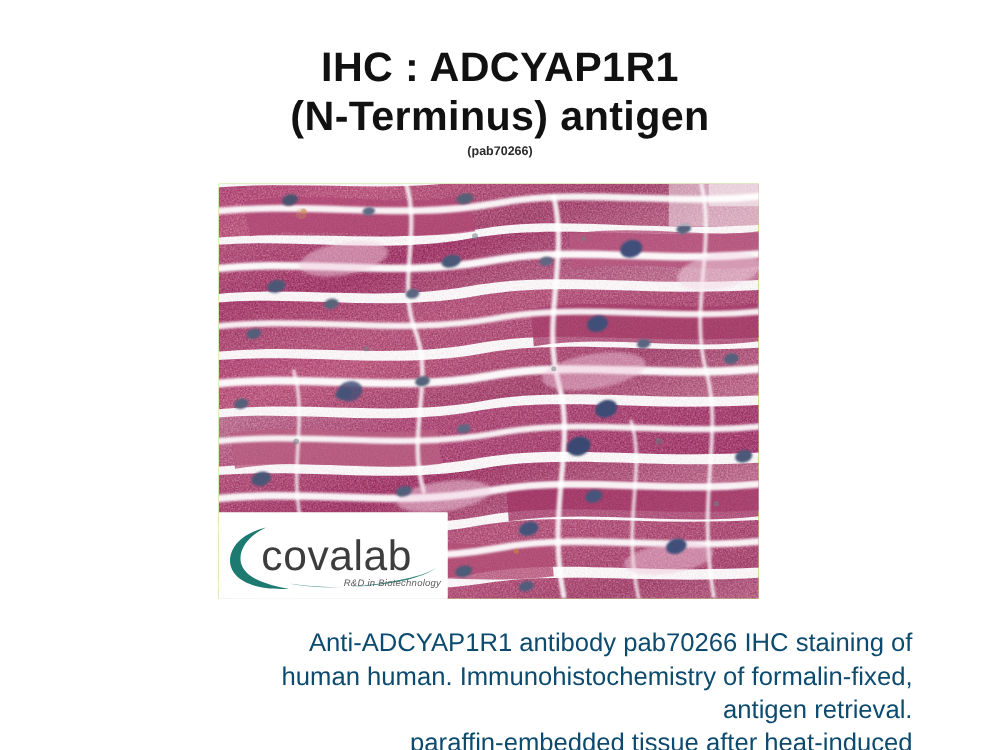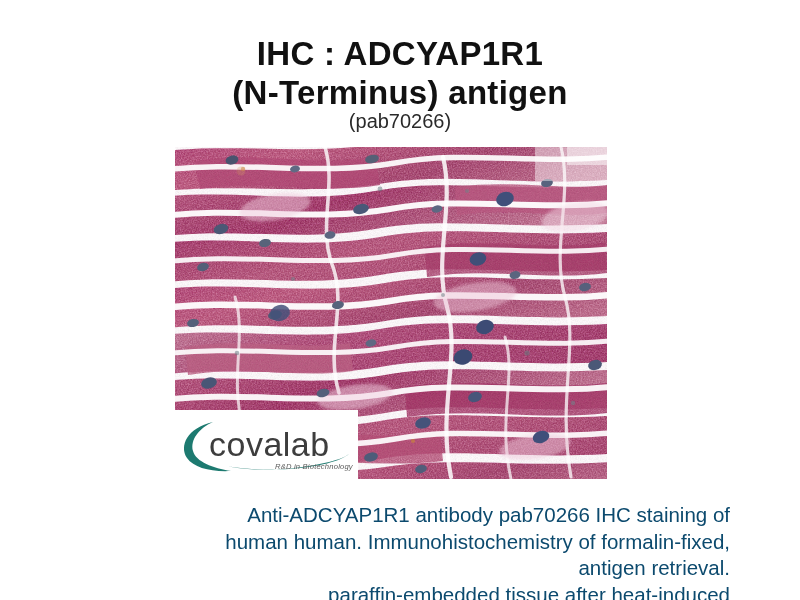--- a/index.html
+++ b/index.html
@@ -32,22 +32,22 @@
   }
   .title-line {
     font-size: 33px;
     font-weight: bold;
     line-height: 39px;
     letter-spacing: 0.3px;
     color: #111111;
     white-space: nowrap;
   }
   .title-sub {
-    font-size: 20px;
-    font-weight: normal;
+    font-size: 10px;
+    font-weight: bold;
     line-height: 17px;
     color: #2a2a2a;
     margin-top: 1px;
   }
 
   
   .micrograph-wrap {
     position: absolute;
     left: 175px;
     top: 115px;

